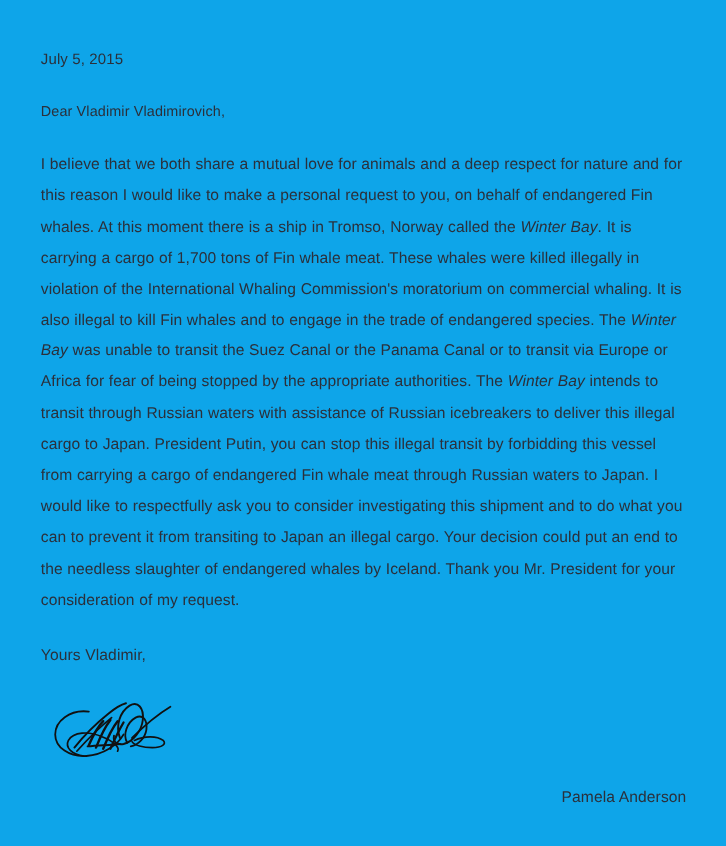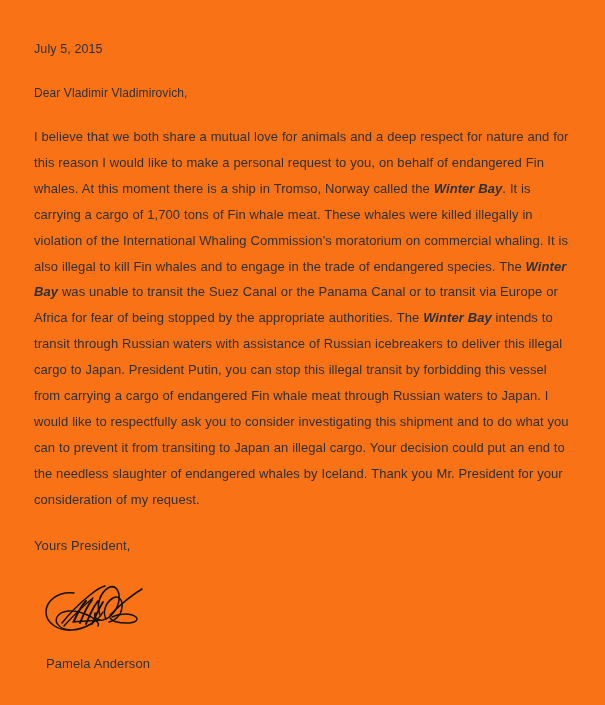--- a/index.html
+++ b/index.html
@@ -12,21 +12,21 @@
     background: #f7f7f5;
     font-family: "Liberation Sans", sans-serif;
     color: #2b303b;
     overflow: hidden;
   }
   .letter {
     box-sizing: border-box;
     width: 605px;
     height: 705px;
     padding: 40px 33px 0 34px;
-    background: #f97316;
+    background: #0ea5e9;
   }
   .date {
     font-size: 12.5px;
     line-height: 18px;
     letter-spacing: 0.1px;
     margin: 0 0 26px 0;
   }
   .salutation {
     font-size: 12px;
     line-height: 18px;
@@ -37,54 +37,54 @@
     font-size: 13px;
     line-height: 25.9px;
     letter-spacing: 0.06px;
     margin: 0;
     text-align: left;
     width: 540px;
     word-spacing: 0.2px;
   }
   .body-text em {
     font-style: italic;
-    font-weight: bold;
   }
   .closing {
     font-size: 13px;
     line-height: 18px;
     letter-spacing: 0.1px;
     margin: 24px 0 0 0;
   }
   .signature-block {
     margin: 16px 0 0 6px;
     height: 78px;
   }
   .signature-block svg {
     display: block;
   }
   .signer-name {
     font-size: 13px;
     line-height: 18px;
     letter-spacing: 0.1px;
-    margin: 6px 0 0 12px;
+    margin: 6px 0 0 0;
+    text-align: right;
   }
 </style>
 </head>
 <body style="background: rgb(247, 247, 245); color: rgb(43, 48, 59);">
 
 <div class="letter">
 
   <p class="date">July 5, 2015</p>
 
   <p class="salutation">Dear Vladimir Vladimirovich,</p>
 
   <p class="body-text"><span>I believe that we both share a mutual love for animals and a deep respect for nature and for this reason I would like to make a personal request to you, on behalf of endangered Fin whales. At this moment there is a ship in Tromso, Norway called the </span><em>Winter Bay</em><span>. It is carrying a cargo of 1,700 tons of Fin whale meat. These whales were killed illegally in violation of the International Whaling Commission's moratorium on commercial whaling. It is also illegal to kill Fin whales and to engage in the trade of endangered species. The </span><em>Winter Bay</em><span> was unable to transit the Suez Canal or the Panama Canal or to transit via Europe or Africa for fear of being stopped by the appropriate authorities. The </span><em>Winter Bay</em><span> intends to transit through Russian waters with assistance of Russian icebreakers to deliver this illegal cargo to Japan. President Putin, you can stop this illegal transit by forbidding this vessel from carrying a cargo of endangered Fin whale meat through Russian waters to Japan. I would like to respectfully ask you to consider investigating this shipment and to do what you can to prevent it from transiting to Japan an illegal cargo. Your decision could put an end to the needless slaughter of endangered whales by Iceland. Thank you Mr. President for your consideration of my request.</span></p>
 
-  <p class="closing">Yours President,</p>
+  <p class="closing">Yours Vladimir,</p>
 
   <div class="signature-block">
     <svg width="110" height="72" viewBox="0 0 110 72" xmlns="http://www.w3.org/2000/svg">
       <g fill="none" stroke="#111111" stroke-linecap="round" stroke-linejoin="round">
 
         <path d="M34 22 C18 20 6 30 6 41 C6 52 18 60 32 59 C46 58 58 50 63 41" stroke-width="1.5"></path>
 
         <path d="M30 59 C20 58 14 52 17 46 C21 39 34 38 45 43 C55 47 60 52 58 55" stroke-width="1.4"></path>
 
         <path d="M22 52 C30 42 40 32 50 24 C56 19 61 16 65 15" stroke-width="1.6"></path>

